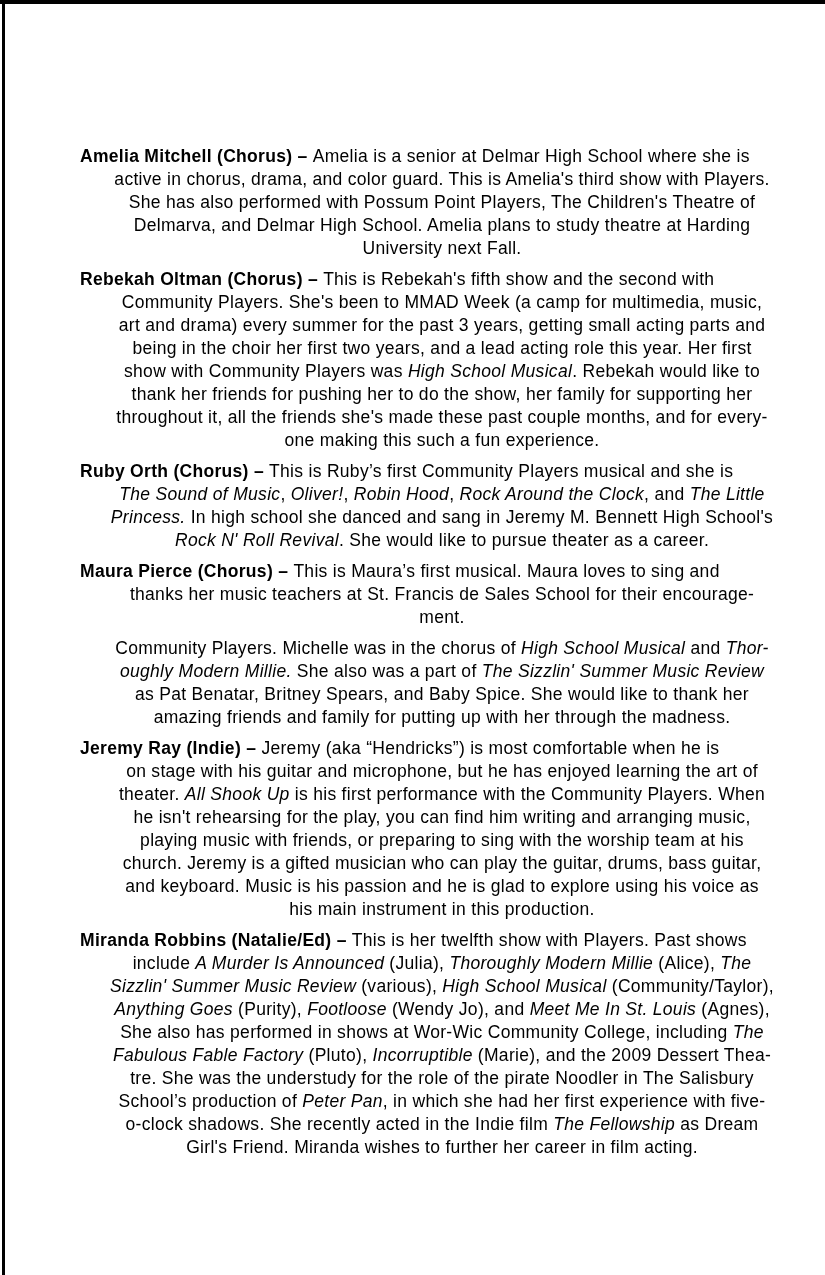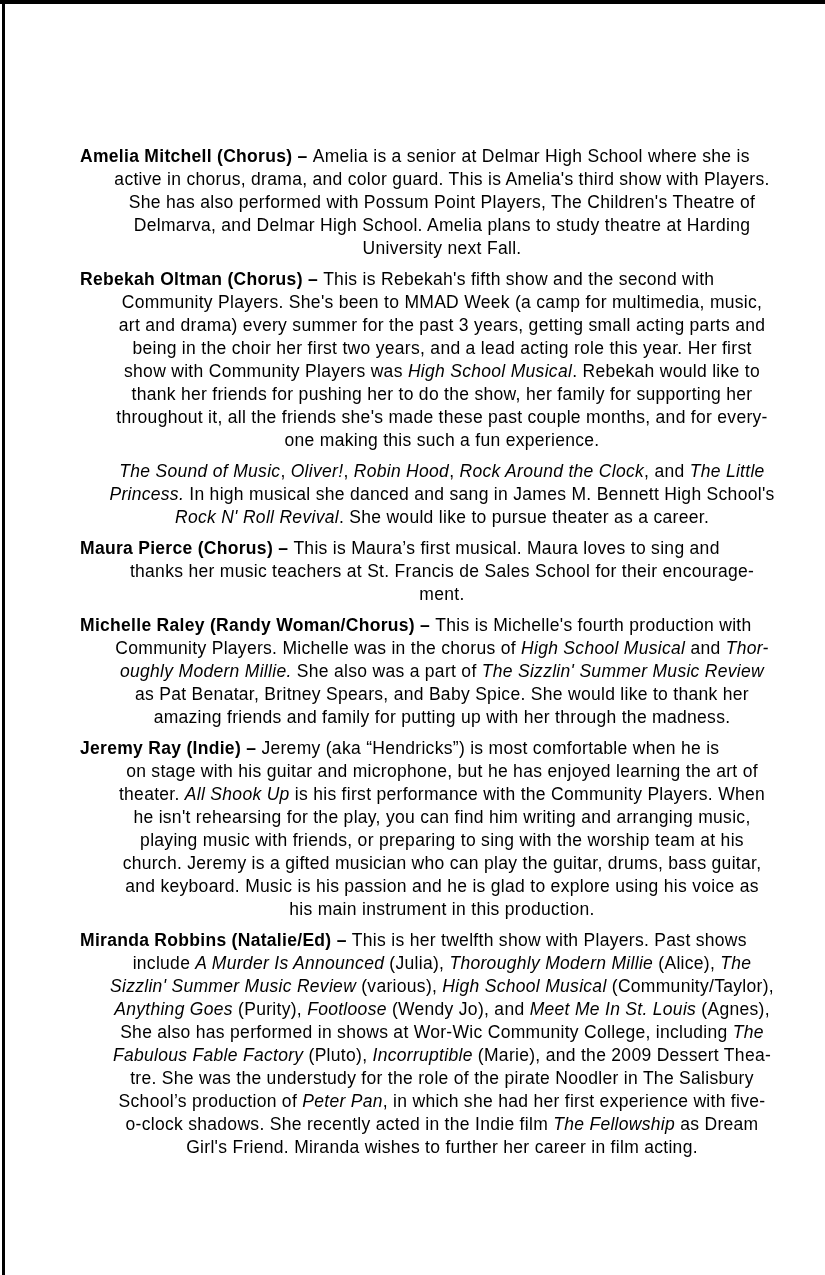--- a/index.html
+++ b/index.html
@@ -57,31 +57,31 @@
         <div class="line"><span class="bold">Rebekah Oltman (Chorus) – </span><span>This is Rebekah's fifth show and the second with</span></div>
         <div class="line cont"><span>Community Players. She's been to MMAD Week (a camp for multimedia, music,</span></div>
         <div class="line cont"><span>art and drama) every summer for the past 3 years, getting small acting parts and</span></div>
         <div class="line cont"><span>being in the choir her first two years, and a lead acting role this year. Her first</span></div>
         <div class="line cont"><span>show with Community Players was </span><span class="italic">High School Musical</span><span>. Rebekah would like to</span></div>
         <div class="line cont"><span>thank her friends for pushing her to do the show, her family for supporting her</span></div>
         <div class="line cont"><span>throughout it, all the friends she's made these past couple months, and for every-</span></div>
         <div class="line cont"><span>one making this such a fun experience.</span></div>
       </div>
       <div class="bio">
+        <div class="line"><span class="bold">Ruby Orth (Chorus) – </span><span>This is Ruby’s first Community Players musical and she is</span></div>
         <div class="line cont"><span class="italic">The Sound of Music</span><span>, </span><span class="italic">Oliver!</span><span>, </span><span class="italic">Robin Hood</span><span>, </span><span class="italic">Rock Around the Clock</span><span>, and </span><span class="italic">The Little</span></div>
-        <div class="line cont"><span class="italic">Princess.</span><span> In high musical she danced and sang in James M. Bennett High School's</span></div>
+        <div class="line cont"><span class="italic">Princess.</span><span> In high school she danced and sang in Jeremy M. Bennett High School's</span></div>
         <div class="line cont"><span class="italic">Rock N' Roll Revival</span><span>. She would like to pursue theater as a career.</span></div>
       </div>
       <div class="bio">
         <div class="line"><span class="bold">Maura Pierce (Chorus) – </span><span>This is Maura’s first musical. Maura loves to sing and</span></div>
         <div class="line cont"><span>thanks her music teachers at St. Francis de Sales School for their encourage-</span></div>
         <div class="line cont"><span>ment.</span></div>
       </div>
       <div class="bio">
-        <div class="line"><span class="bold">Michelle Raley (Randy Woman/Chorus) – </span><span>This is Michelle's fourth production with</span></div>
         <div class="line cont"><span>Community Players. Michelle was in the chorus of </span><span class="italic">High School Musical</span><span> and </span><span class="italic">Thor-</span></div>
         <div class="line cont"><span class="italic">oughly Modern Millie.</span><span> She also was a part of </span><span class="italic">The Sizzlin' Summer Music Review</span></div>
         <div class="line cont"><span>as Pat Benatar, Britney Spears, and Baby Spice. She would like to thank her</span></div>
         <div class="line cont"><span>amazing friends and family for putting up with her through the madness.</span></div>
       </div>
       <div class="bio">
         <div class="line"><span class="bold">Jeremy Ray (Indie) – </span><span>Jeremy (aka “Hendricks”) is most comfortable when he is</span></div>
         <div class="line cont"><span>on stage with his guitar and microphone, but he has enjoyed learning the art of</span></div>
         <div class="line cont"><span>theater. </span><span class="italic">All Shook Up</span><span> is his first performance with the Community Players. When</span></div>
         <div class="line cont"><span>he isn't rehearsing for the play, you can find him writing and arranging music,</span></div>

